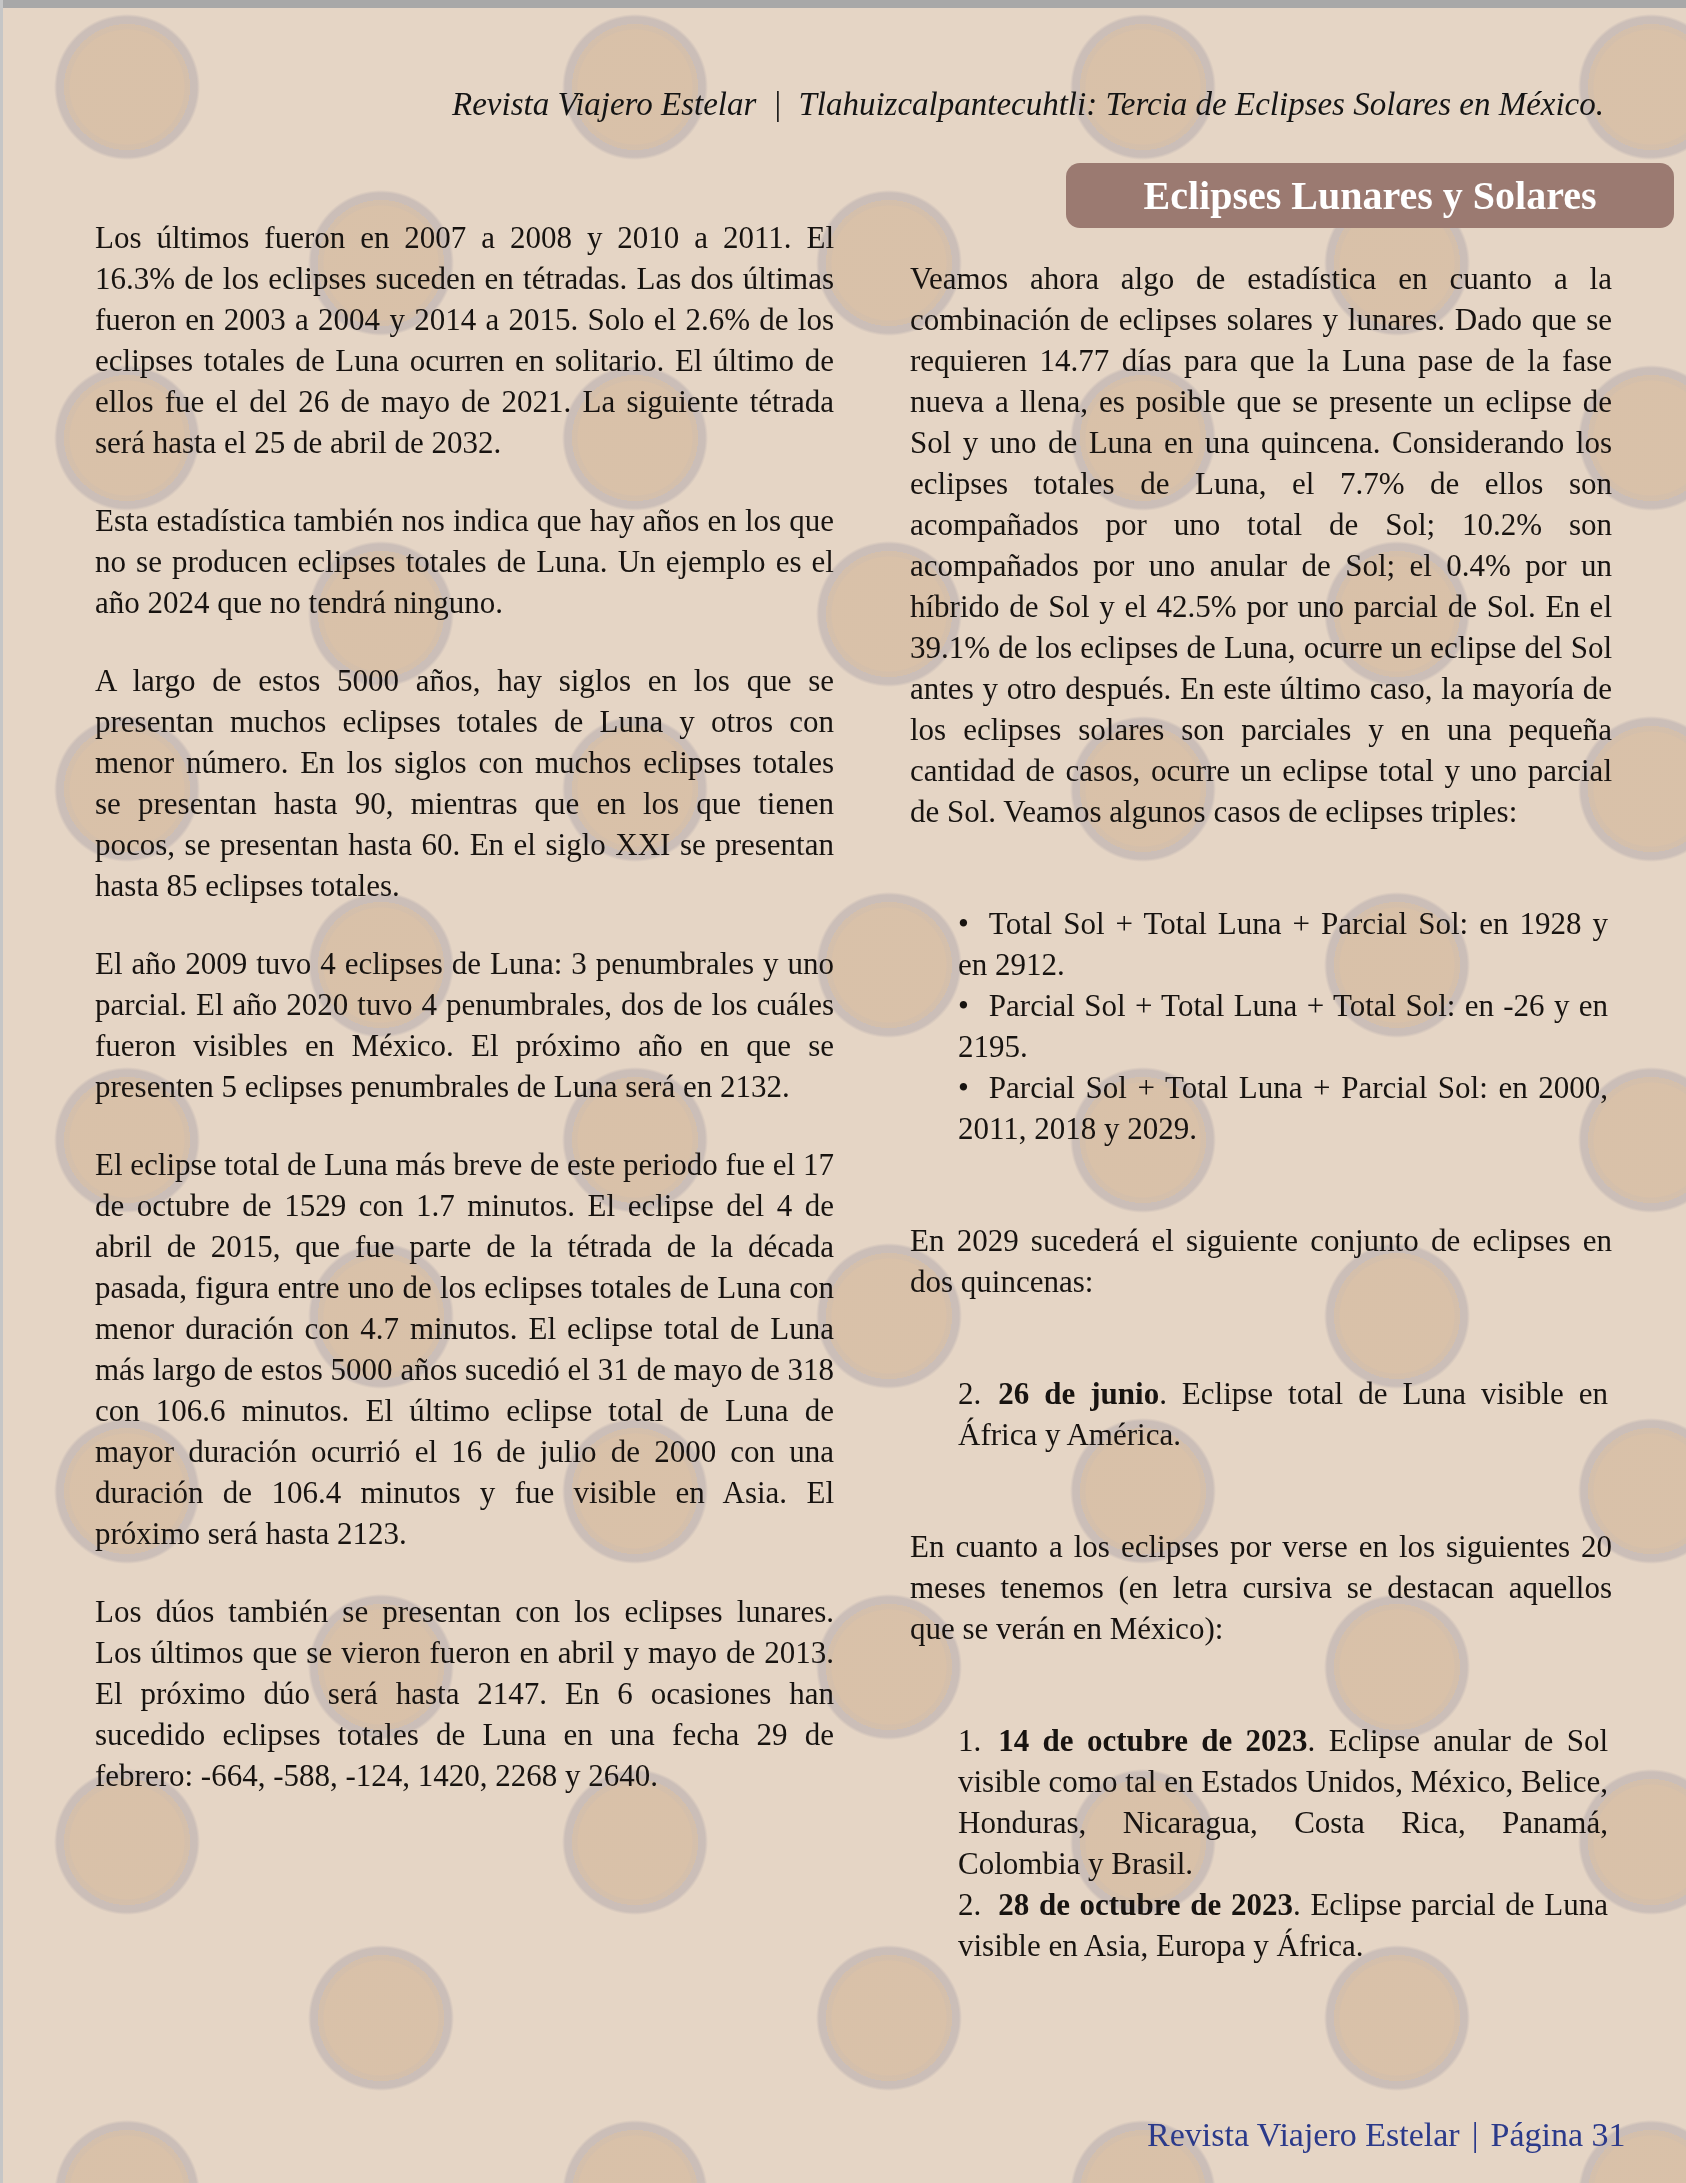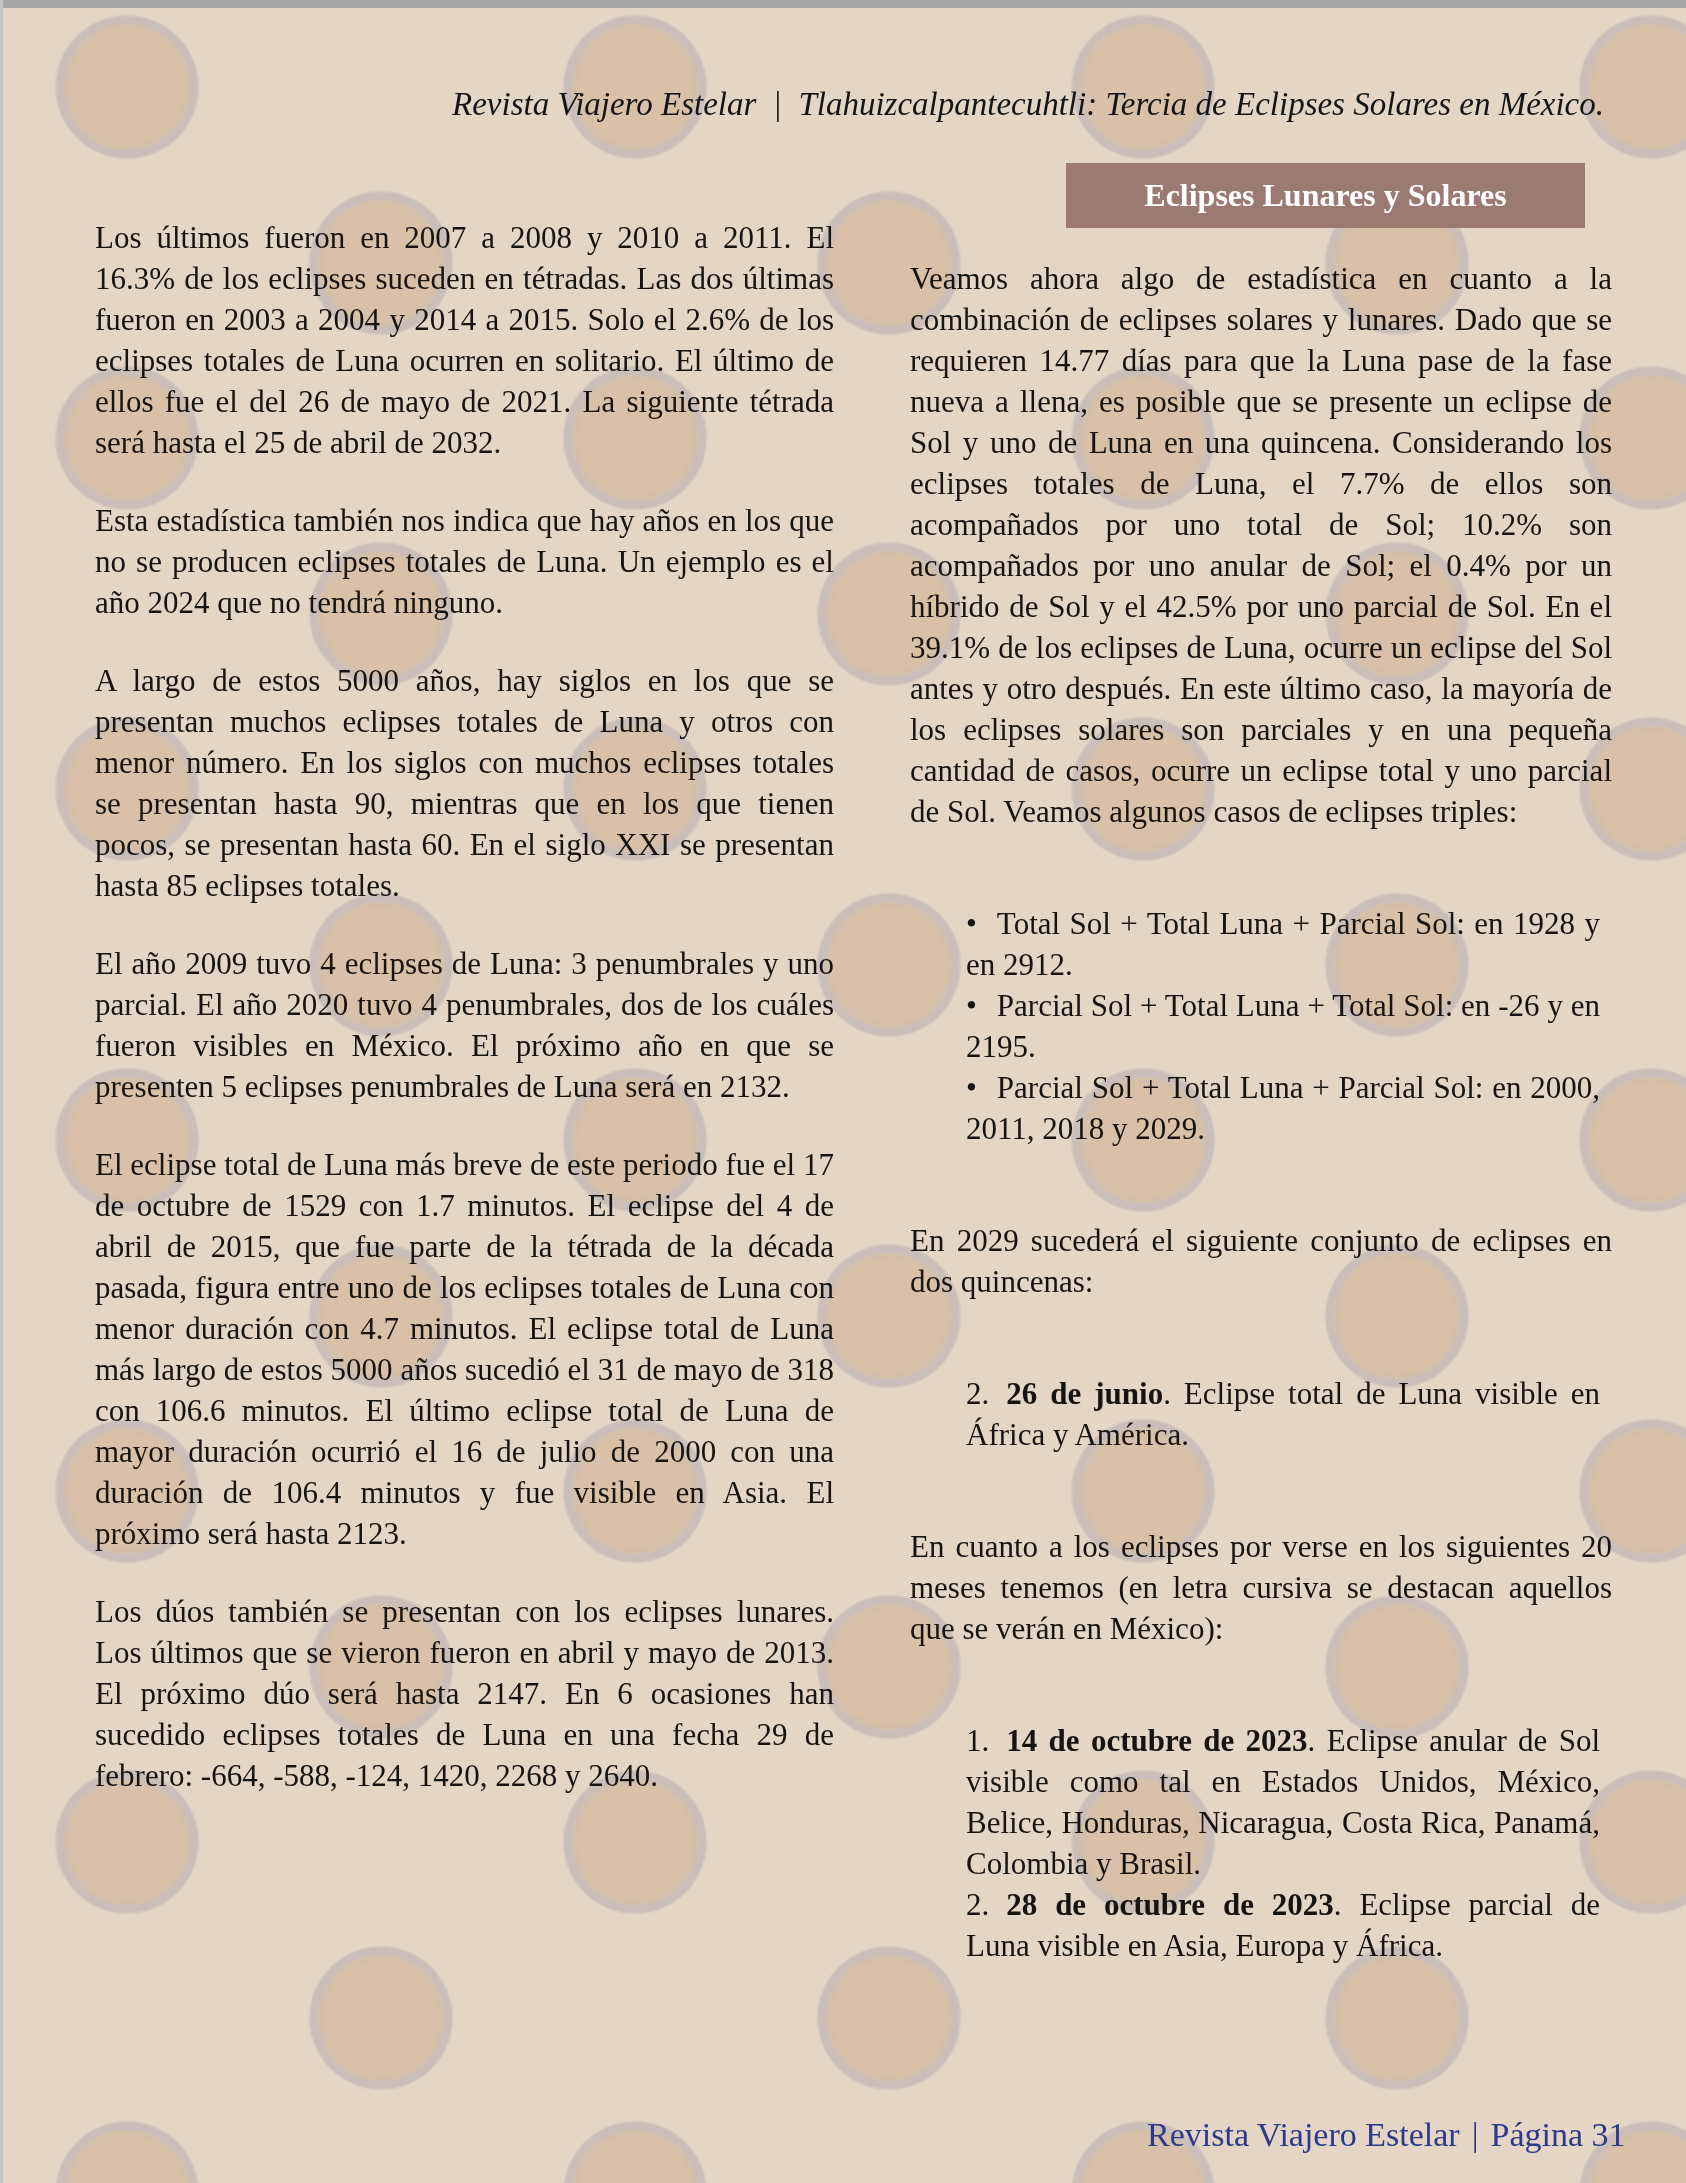--- a/index.html
+++ b/index.html
@@ -20,36 +20,37 @@
 
   .running-head{
     position:absolute;left:87px;top:85px;width:1517px;
     text-align:right;
     font-style:italic;
     font-size:33px;line-height:38px;
     color:#141414;
   }
 
   .section-banner{
-    position:absolute;left:1066px;top:163px;width:519px;height:65px;
+    position:absolute;left:1066px;top:163px;width:608px;height:65px;
     background:#9b7a71;
     color:#ffffff;
     font-weight:bold;
-    font-size:32px;line-height:65px;
+    font-size:40px;line-height:65px;
     text-align:center;
+    border-radius:14px;
   }
 
   .col{position:absolute;font-size:31px;line-height:41px;text-align:justify;}
   .col-left{left:95px;top:217px;width:739px;}
   .col-right{left:910px;top:258px;width:702px;}
 
   .col p{margin:0 0 37px 0;}
   .col p:last-child{margin-bottom:0;}
 
-  .list{margin:71px 12px;}
+  .list{margin:71px 4px;}
   .bitem,.nitem{margin-left:44px;text-align:justify;}
   .bullet{display:inline-block;margin-right:20px;}
   .num{display:inline-block;margin-right:17px;}
 
   .page-footer{
     position:absolute;left:1131px;top:2115px;
     font-size:34px;line-height:40px;
     color:#2b3a8a;
     white-space:nowrap;
     margin-left:16px;

